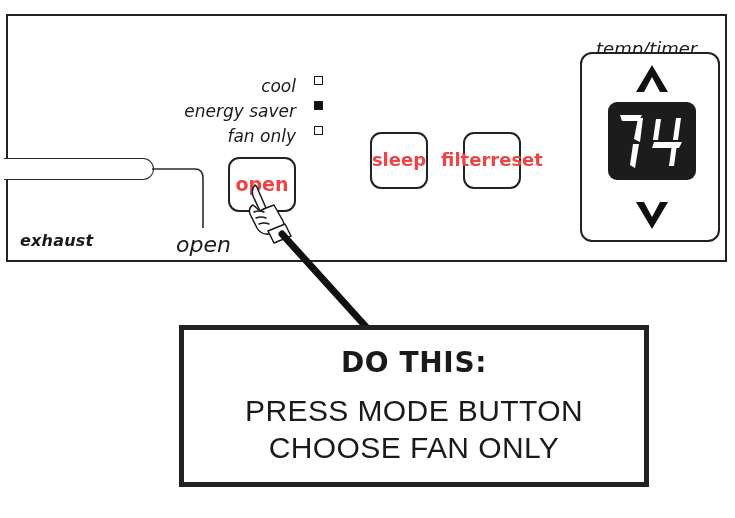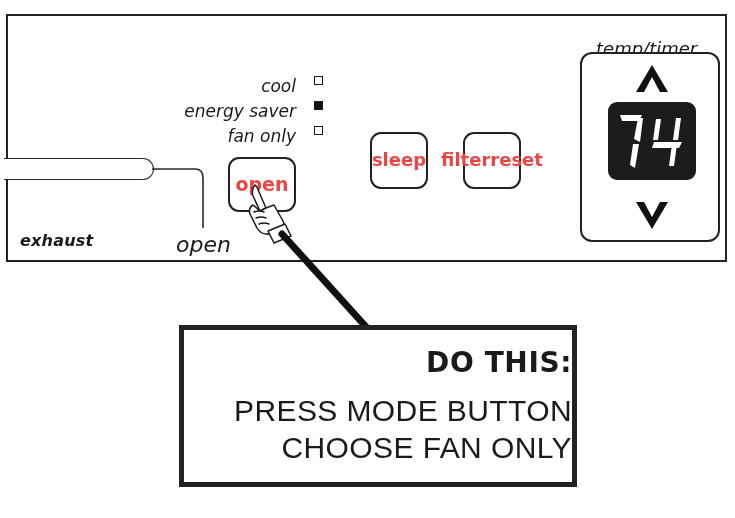--- a/index.html
+++ b/index.html
@@ -205,28 +205,28 @@
     top: 225px;
     width: 120px;
     height: 115px;
   }
 
   
   #callout-box {
     position: absolute;
     left: 179px;
     top: 325px;
-    width: 398px;
+    width: 470px;
     height: 162px;
     border: 5px solid #222222;
     background: #ffffff;
     box-sizing: border-box;
     display: flex;
     flex-direction: column;
-    align-items: flex-end;
+    align-items: center;
     justify-content: center;
   }
   #callout-heading {
     font-family: "DejaVu Sans", sans-serif;
     font-weight: bold;
     font-size: 28px;
     letter-spacing: 0.6px;
     color: #1a1a1a;
     margin-bottom: 14px;
   }

